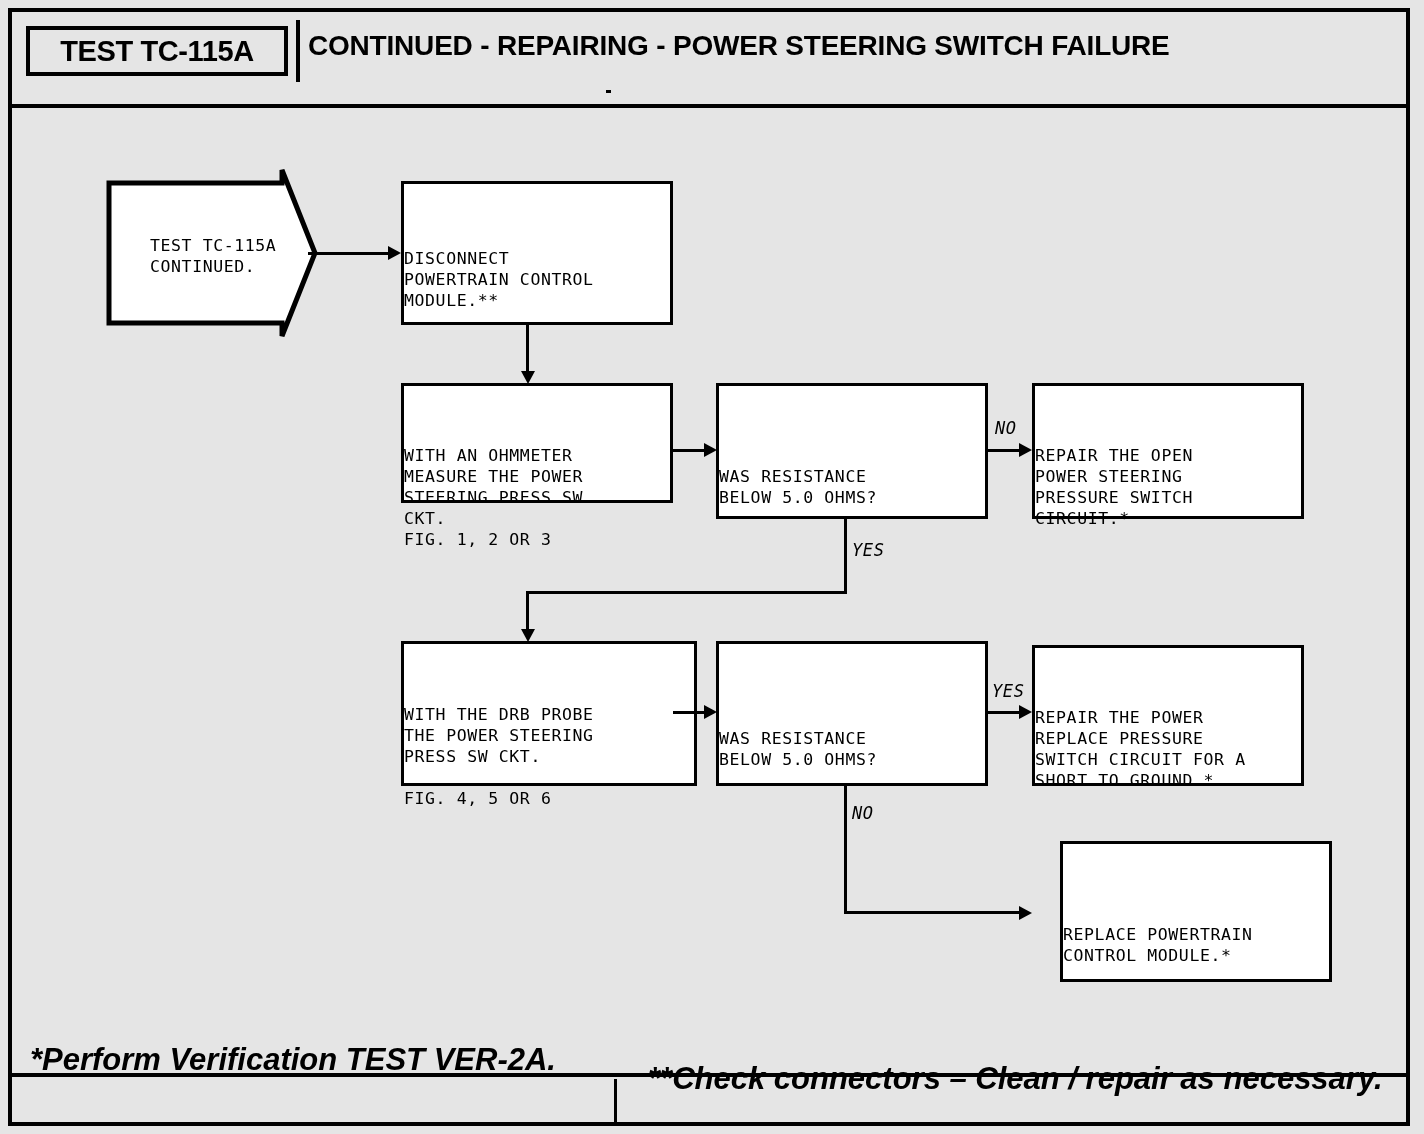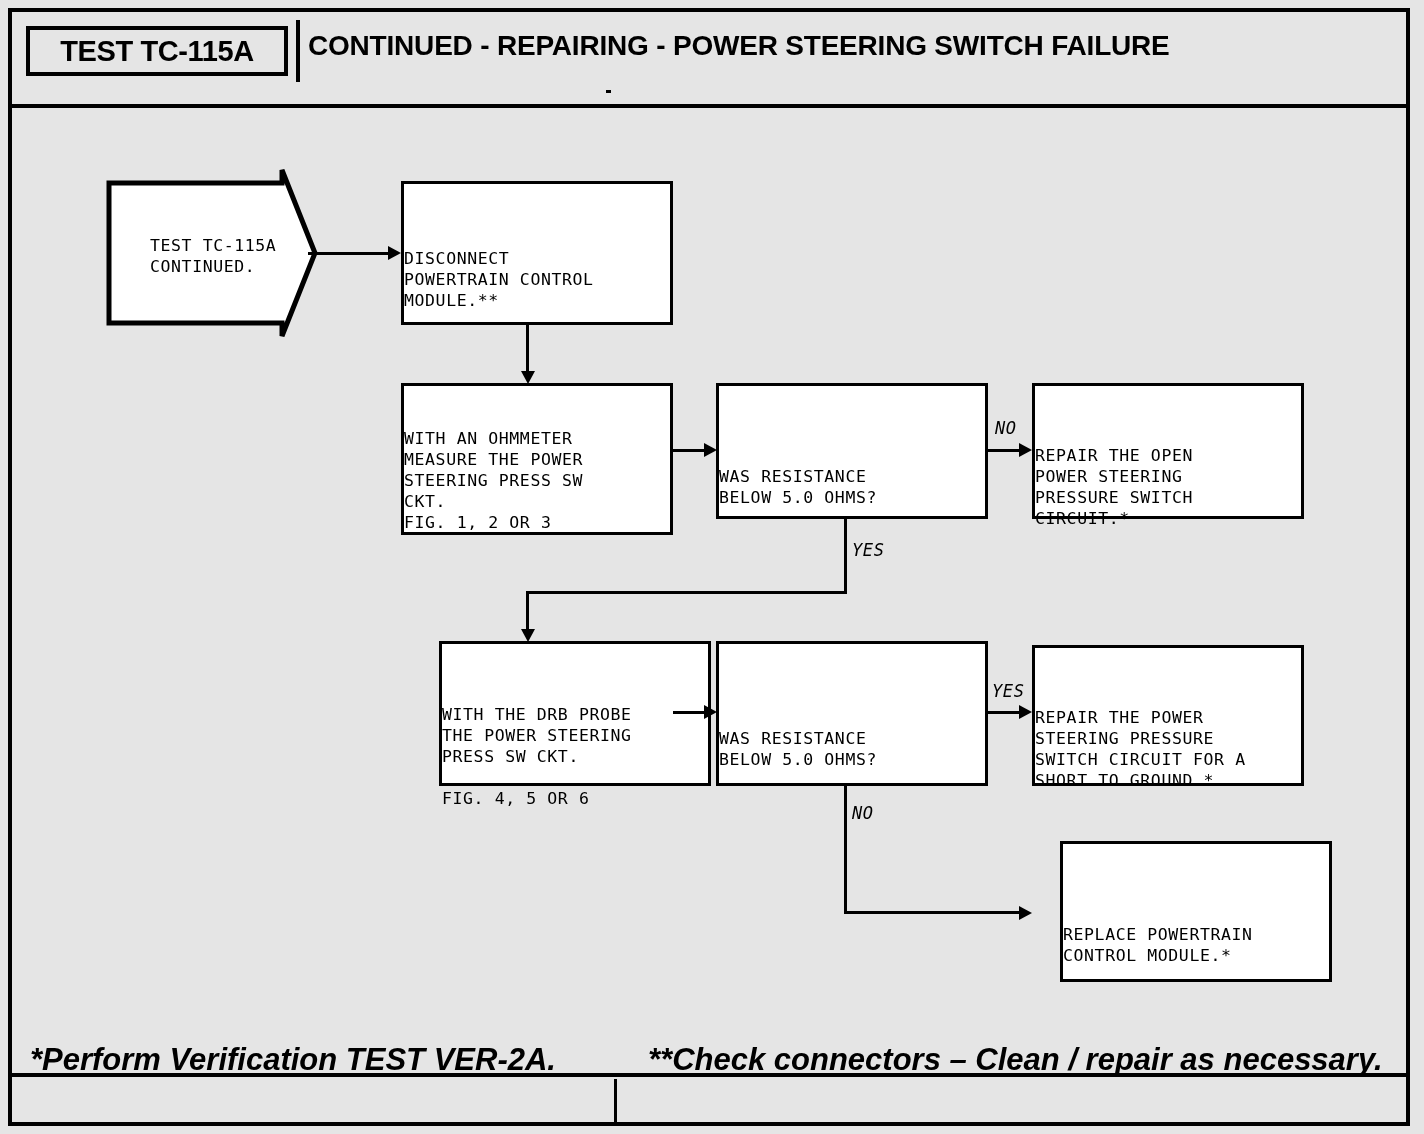--- a/index.html
+++ b/index.html
@@ -106,21 +106,21 @@
   }
   .footer-note {
     position: absolute;
     top: 1042px;
     font-size: 31px;
     font-weight: bold;
     font-style: italic;
     white-space: nowrap;
   }
   .footer-note.left  { left: 30px; }
-  .footer-note.right { left: 648px; }
+  .footer-note.right { left: 648px; margin-top: 19px; }
 
   
   .diagram {
     position: absolute;
     left: 0;
     top: 0;
     width: 1424px;
     height: 1134px;
   }
 
@@ -226,21 +226,21 @@
 
     <div class="node" style="left:401px; top:181px; width:272px; height:144px; padding-top:22px;">
       <span class="node-text">DISCONNECT
 POWERTRAIN CONTROL
 MODULE.**</span>
     </div>
 
     <div class="vline" style="left:526px; top:325px; height:50px;"></div>
     <div class="arrowhead down" style="left:521px; top:371px;"></div>
 
-    <div class="node" style="left:401px; top:383px; width:272px; height:152px; ">
+    <div class="node" style="left:401px; top:383px; width:272px; height:120px; padding-top:17px;">
       <span class="node-text">WITH AN OHMMETER
 MEASURE THE POWER
 STEERING PRESS SW
 CKT.
 FIG. 1, 2 OR 3</span>
     </div>
 
     <div class="hline" style="left:673px; top:449px; width:36px;"></div>
     <div class="arrowhead right" style="left:704px; top:443px;"></div>
 
@@ -259,21 +259,21 @@
 PRESSURE SWITCH
 CIRCUIT.*</span>
     </div>
 
     <div class="vline" style="left:844px; top:519px; width:3px; height:75px;"></div>
     <div class="hline" style="left:526px; top:591px; width:321px;"></div>
     <div class="vline" style="left:526px; top:591px; height:42px;"></div>
     <div class="arrowhead down" style="left:521px; top:629px;"></div>
     <div class="edge-label" style="left:852px; top:540px;">YES</div>
 
-    <div class="node" style="left:401px; top:641px; width:272px; height:145px; padding-top:18px;margin-left:38px;">
+    <div class="node" style="left:401px; top:641px; width:296px; height:145px; padding-top:18px;">
       <span class="node-text">WITH THE DRB PROBE
 THE POWER STEERING
 PRESS SW CKT.
 
 FIG. 4, 5 OR 6</span>
     </div>
 
     <div class="hline" style="left:673px; top:711px; width:36px;"></div>
     <div class="arrowhead right" style="left:704px; top:705px;"></div>
 
@@ -281,21 +281,21 @@
       <span class="node-text">WAS RESISTANCE
 BELOW 5.0 OHMS?</span>
     </div>
 
     <div class="hline" style="left:988px; top:711px; width:36px;"></div>
     <div class="arrowhead right" style="left:1019px; top:705px;"></div>
     <div class="edge-label" style="left:992px; top:681px;">YES</div>
 
     <div class="node" style="left:1032px; top:645px; width:272px; height:141px; padding-top:17px;">
       <span class="node-text">REPAIR THE POWER
-STEERING PRESSURE
+REPLACE PRESSURE
 SWITCH CIRCUIT FOR A
 SHORT TO GROUND.*</span>
     </div>
 
     <div class="vline" style="left:844px; top:786px; height:128px;"></div>
     <div class="hline" style="left:844px; top:911px; width:180px;"></div>
     <div class="arrowhead right" style="left:1019px; top:906px;"></div>
     <div class="edge-label" style="left:852px; top:803px;">NO</div>
 
     <div class="node" style="left:1060px; top:841px; width:272px; height:141px; padding-top:38px;">

